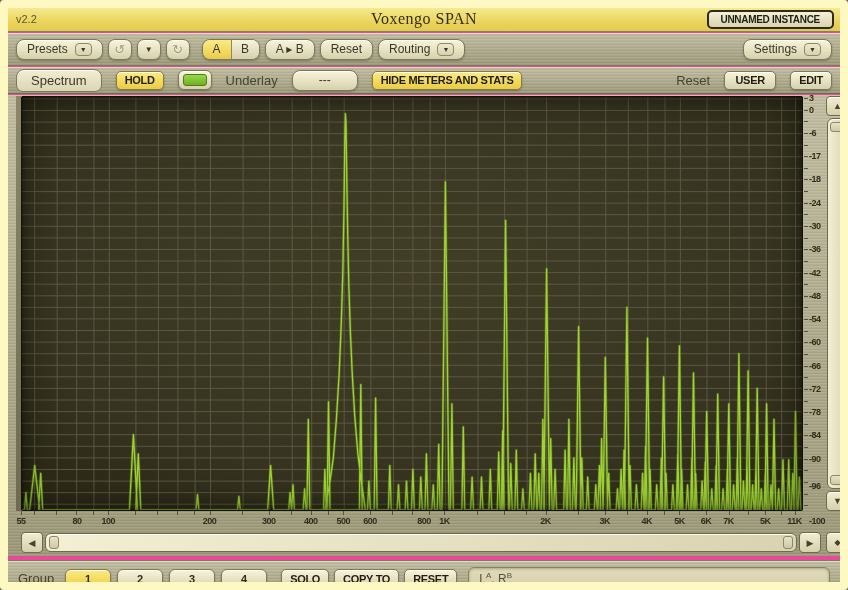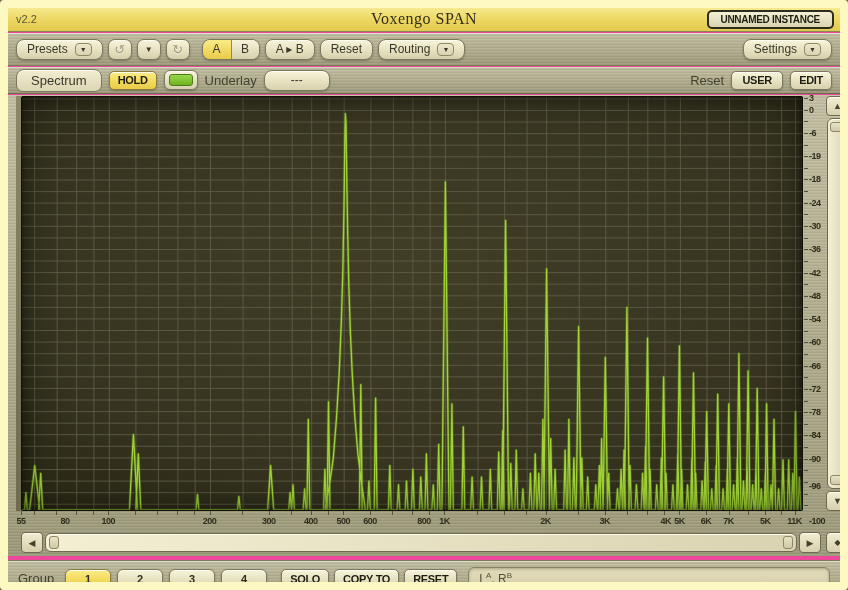--- a/index.html
+++ b/index.html
@@ -17,21 +17,21 @@
     background:linear-gradient(#f4f0d6,#d9d3b1);border:2px solid #2d2b1c;border-radius:5px;
     font-size:10px;font-weight:bold;letter-spacing:-.3px;color:#1f1e12;line-height:15px;cursor:pointer;}
 
   
   .metal{background:
     repeating-linear-gradient(180deg,rgba(255,255,255,.08) 0 1px,rgba(0,0,0,.05) 2px 3px),
     linear-gradient(#c3bfa2,#aaa687 70%,#9d9979);}
   .row1{position:absolute;left:0;top:25px;width:100%;height:33px;border-bottom:1px solid #7e7a5e;
     box-shadow:inset 0 1px 0 rgba(255,255,255,.45);display:flex;align-items:center;padding:0 8px;gap:5px;}
   .row2{position:absolute;left:0;top:59px;width:100%;height:27px;border-bottom:1px solid #6f6b50;
-    box-shadow:inset 0 1px 0 rgba(255,255,255,.35);display:flex;align-items:center;padding:0 8px;gap:7px;}
+    box-shadow:inset 0 1px 0 rgba(255,255,255,.35);display:flex;align-items:center;padding:0 8px;gap:14px;}
 
   .btn{display:inline-flex;align-items:center;justify-content:center;height:21px;padding:0 10px;
     background:linear-gradient(#f8f4da,#e6e1c0 55%,#d6d0ad);
     border:1px solid #7c785f;border-radius:8px;color:#3a382a;font-size:12px;cursor:pointer;
     box-shadow:inset 0 1px 0 #fffef2,0 1px 2px rgba(40,38,20,.35);white-space:nowrap;}
   .btn-yellow{background:linear-gradient(#fbeb85,#f3da5d 55%,#e9cc48);border-color:#8a7c40;}
   .btn-cond{font-weight:bold;font-size:11px;letter-spacing:-.3px;color:#1f1e12;height:19px;border-radius:5px;padding:0 8px;}
   .btn .arrow-seg{margin-left:7px;font-size:7px;padding:2px 4px;border:1px solid #8d8968;border-radius:4px;
     background:linear-gradient(#eee9cc,#d8d2b0);color:#3a382a;line-height:7px;}
   .btn-icon{width:24px;padding:0;font-size:13px;border-radius:7px;}
@@ -135,20 +135,21 @@
   </div>
 
   <div class="row2 metal">
     <button class="tab">Spectrum</button>
     <button class="btn btn-yellow btn-cond">HOLD</button>
     <button class="btn swatch-btn">
       <span class="swatch"></span>
     </button>
     <span class="plain-label">Underlay</span>
     <button class="btn" style="width:66px">---</button>
+    <button class="btn btn-yellow btn-cond">HIDE METERS AND STATS</button>
     <span class="spacer"></span>
     <span class="plain-label">Reset</span>
     <button class="btn btn-cond" style="width:52px">USER</button>
     <button class="btn btn-cond">EDIT</button>
   </div>
 
   <div class="spectrum-area metal">
     <div class="edge-l"></div>
     <div class="plot">
       <svg id="plot-svg" width="780" height="413">
@@ -200,21 +201,21 @@
         <div class="db-tick" style="top: 339.4px;"></div>
         <div class="db-tick" style="top: 351px;"></div>
         <div class="db-tick" style="top: 362.6px;"></div>
         <div class="db-tick" style="top: 374.3px;"></div>
         <div class="db-tick" style="top: 385.9px;"></div>
         <div class="db-tick" style="top: 397.5px;"></div>
         <div class="db-tick" style="top: 409.2px;"></div>
         <div class="db-label" style="top: 1.9px;">3</div>
         <div class="db-label" style="top: 13.6px;">0</div>
         <div class="db-label" style="top: 36.8px;">-6</div>
-        <div class="db-label" style="top: 60.1px;">-19</div>
+        <div class="db-label" style="top: 60.1px;">-17</div>
         <div class="db-label" style="top: 83.4px;">-18</div>
         <div class="db-label" style="top: 106.7px;">-24</div>
         <div class="db-label" style="top: 129.9px;">-30</div>
         <div class="db-label" style="top: 153.2px;">-36</div>
         <div class="db-label" style="top: 176.5px;">-42</div>
         <div class="db-label" style="top: 199.7px;">-48</div>
         <div class="db-label" style="top: 223px;">-54</div>
         <div class="db-label" style="top: 246.3px;">-60</div>
         <div class="db-label" style="top: 269.6px;">-66</div>
         <div class="db-label" style="top: 292.8px;">-72</div>
@@ -271,32 +272,32 @@
         <div class="f-tick" style="left: 638.8px;"></div>
         <div class="f-tick" style="left: 656px;"></div>
         <div class="f-tick" style="left: 671.4px;"></div>
         <div class="f-tick" style="left: 698px;"></div>
         <div class="f-tick" style="left: 720.5px;"></div>
         <div class="f-tick" style="left: 740px;"></div>
         <div class="f-tick" style="left: 757.2px;"></div>
         <div class="f-tick" style="left: 772.6px;"></div>
         <div class="f-tick" style="left: 786.5px;"></div>
         <div class="f-label" style="left: 13px;">55</div>
-        <div class="f-label" style="left: 57px;">80</div>
+        <div class="f-label" style="left: 69px;">80</div>
         <div class="f-label" style="left: 100.3px;">100</div>
         <div class="f-label" style="left: 201.5px;">200</div>
         <div class="f-label" style="left: 260.7px;">300</div>
         <div class="f-label" style="left: 302.7px;">400</div>
         <div class="f-label" style="left: 335.2px;">500</div>
         <div class="f-label" style="left: 361.9px;">600</div>
         <div class="f-label" style="left: 403.9px; margin-left: 12px;">800</div>
         <div class="f-label" style="left: 436.4px;">1K</div>
         <div class="f-label" style="left: 537.6px;">2K</div>
         <div class="f-label" style="left: 596.8px;">3K</div>
-        <div class="f-label" style="left: 638.8px; margin-left: 19px;">4K</div>
+        <div class="f-label" style="left: 638.8px;">4K</div>
         <div class="f-label" style="left: 671.4px;">5K</div>
         <div class="f-label" style="left: 698px;">6K</div>
         <div class="f-label" style="left: 720.5px;">7K</div>
         <div class="f-label" style="left: 757.2px;">5K</div>
         <div class="f-label" style="left: 786.5px;">11K</div>
       </div>
 
     <div class="hscroll">
       <button class="scroll-btn" style="left:0;top:0;width:22px;height:21px">
         <span>◀</span>

